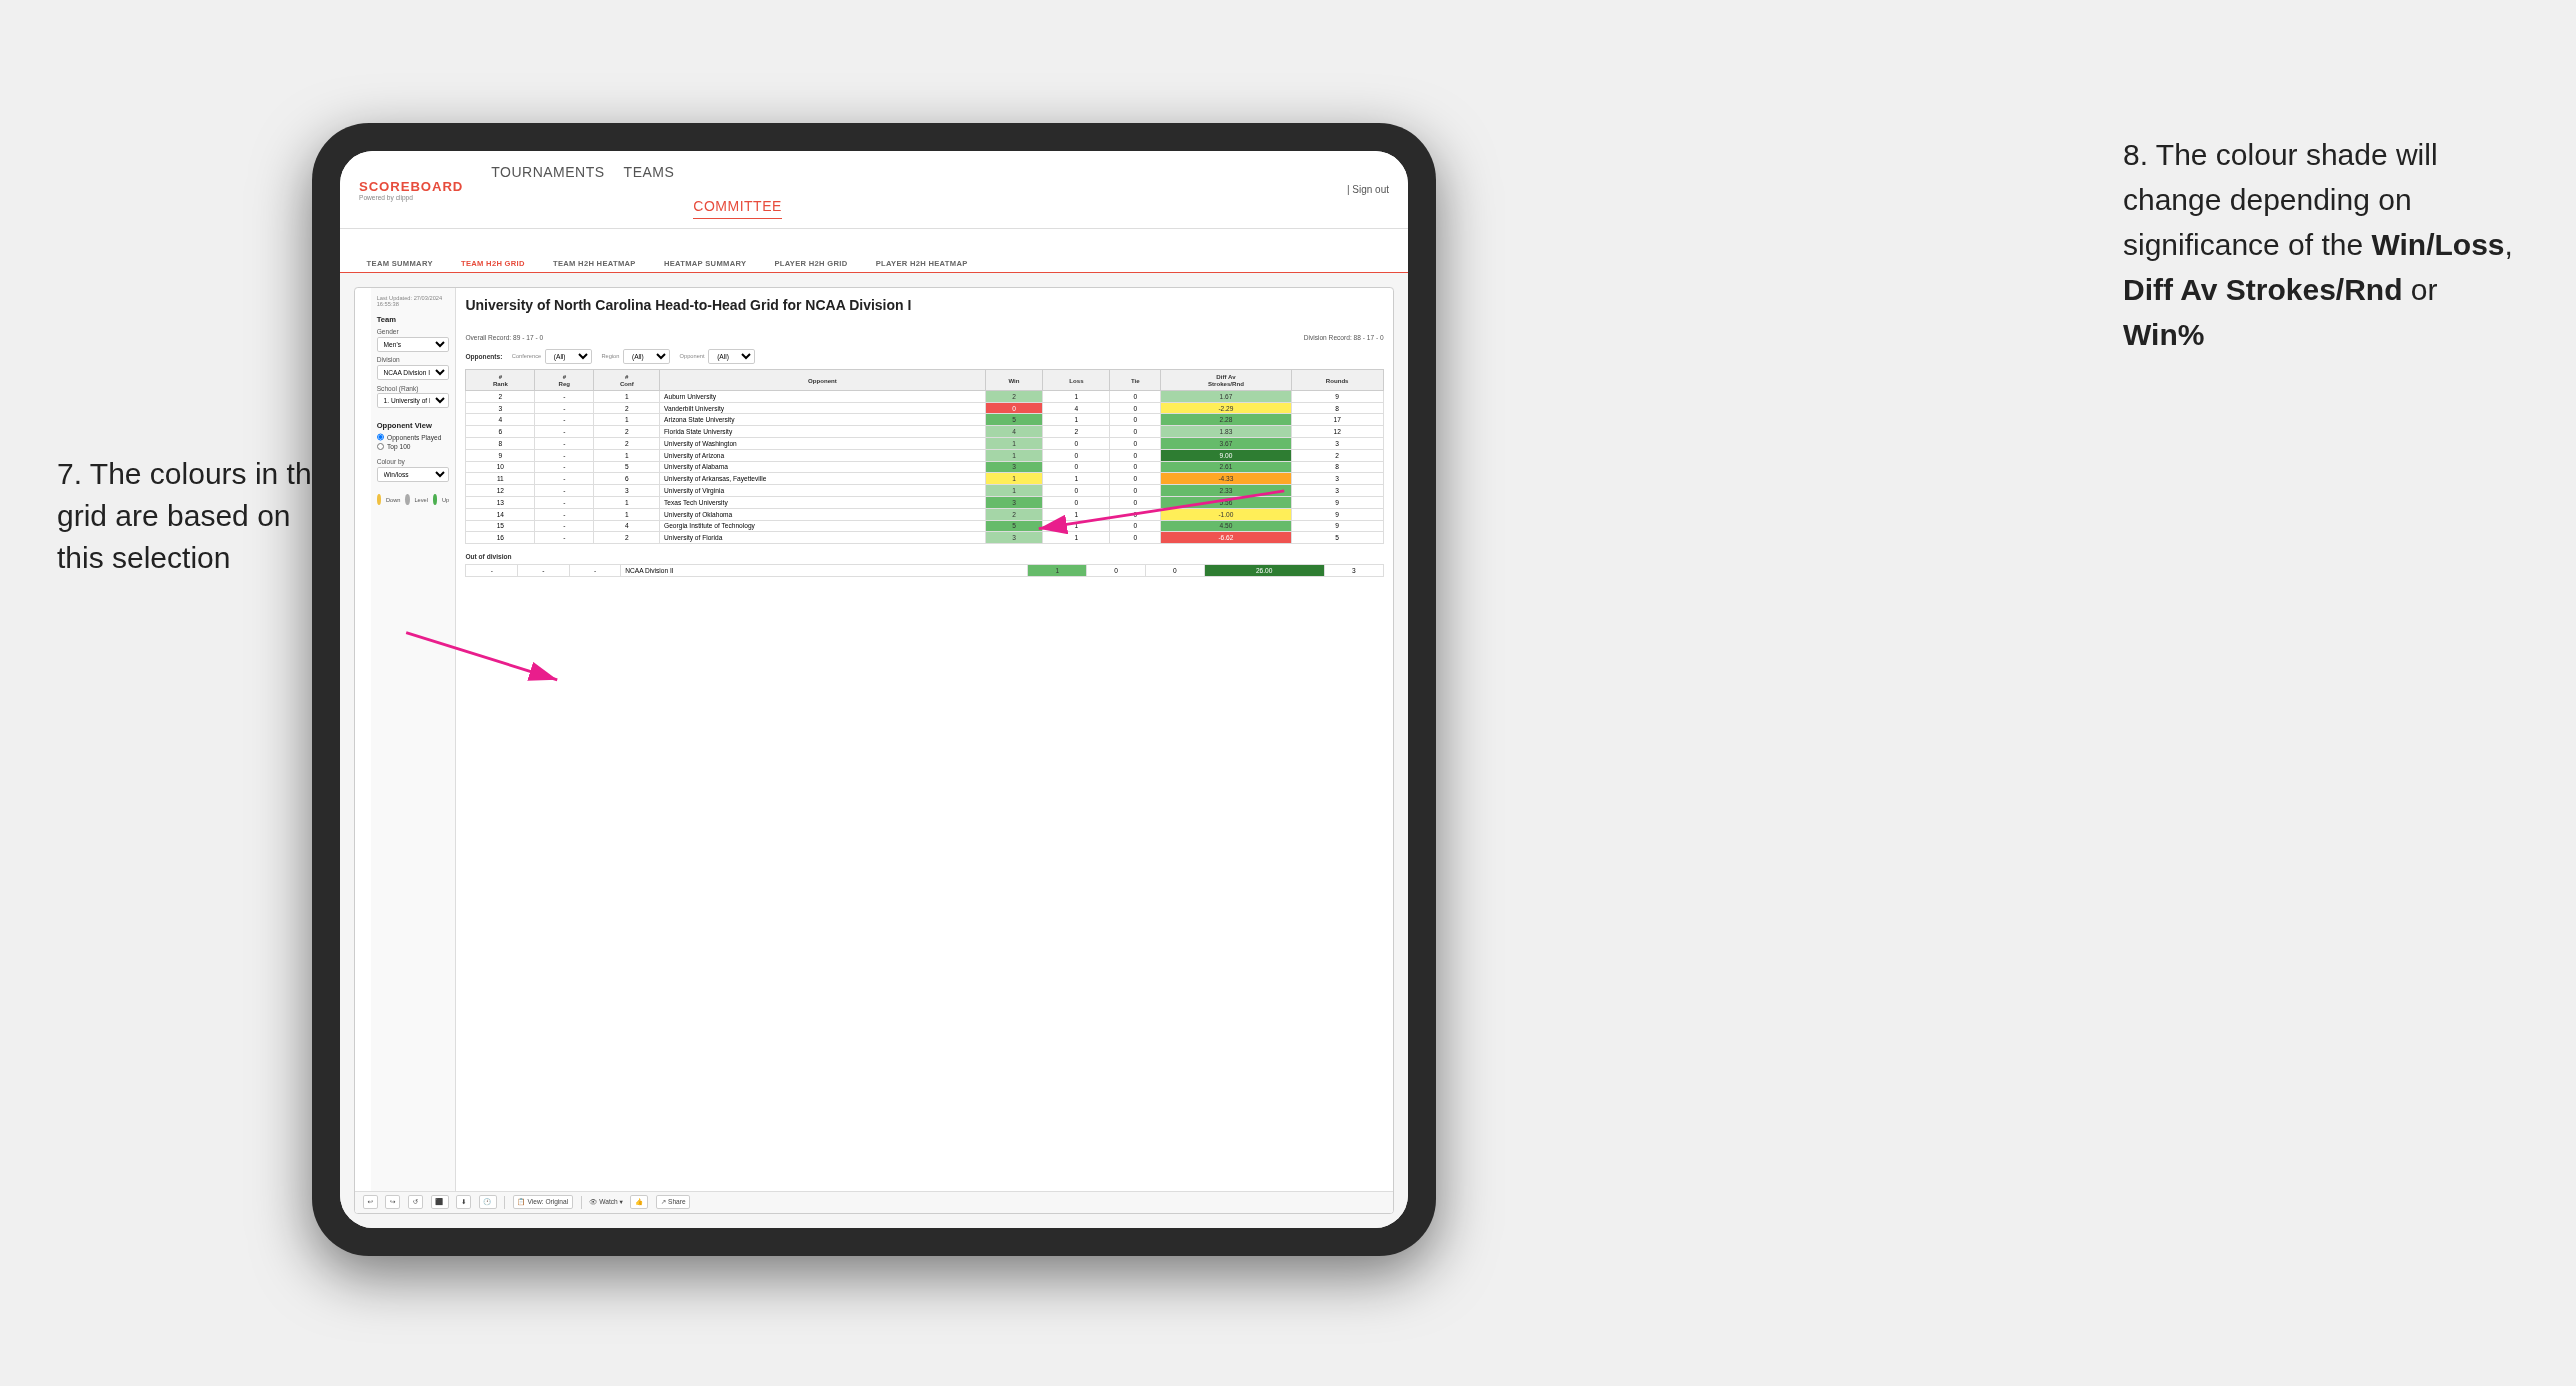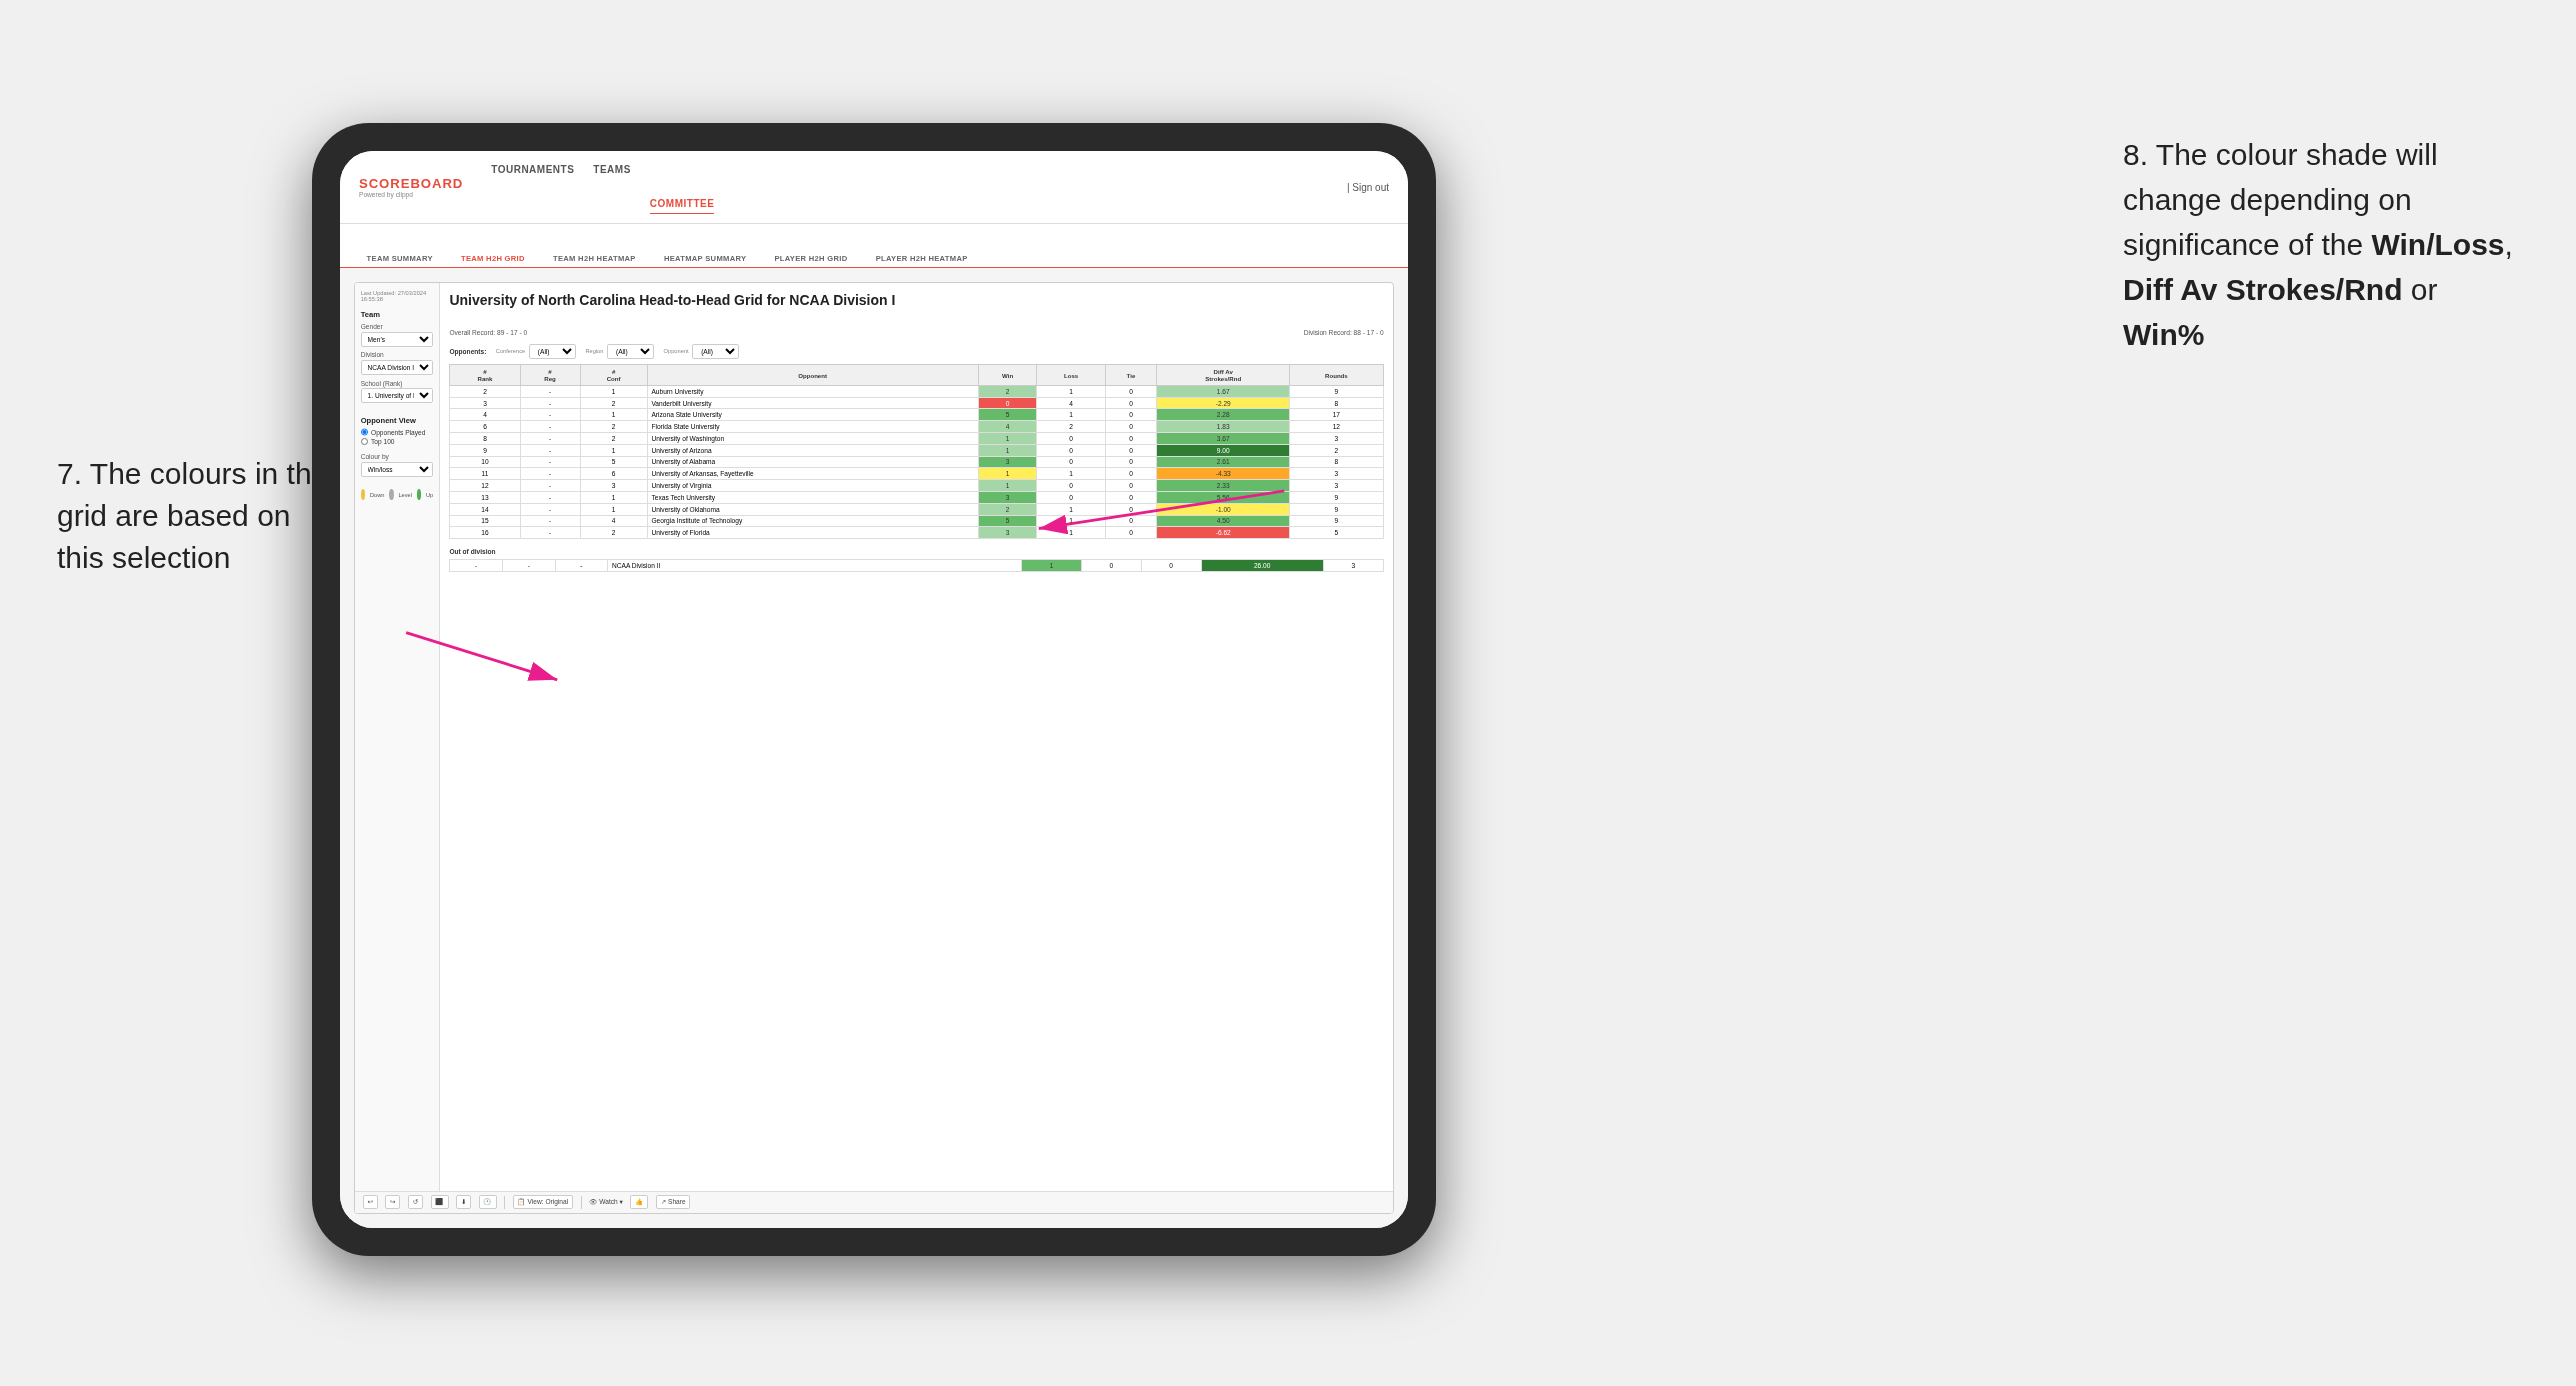--- a/index.html
+++ b/index.html
@@ -99,24 +99,24 @@
       color: #888;
     }
 
     .nav-items {
       display: flex;
       gap: 19px;
       flex: 1;
     }
 
     .nav-item {
-      font-size: 10px;
+      font-size: 14px;
       color: #555;
       cursor: pointer;
-      font-weight: 700;
+      font-weight: 400;
       letter-spacing: 0.5px;
       padding: 3.8px 0;
     }
 
     .nav-item.active {
       color: #e74c3c;
       border-bottom: 1.9px solid #e74c3c;
       margin-top: 34px;
     }
 
@@ -184,20 +184,21 @@
 
     
     .tableau-sidebar {
       width: 85px;
       background: #f9f9f9;
       border-right: 0.9px solid #ddd;
       padding: 7.6px 5.7px;
       font-size: 6.6px;
       color: #333;
       overflow-y: auto;
+      margin-left: 16px;
     }
 
     .sidebar-section-title {
       font-weight: 700;
       font-size: 7.6px;
       margin-bottom: 3.8px;
       margin-top: 7.6px;
       color: #222;
     }
 

